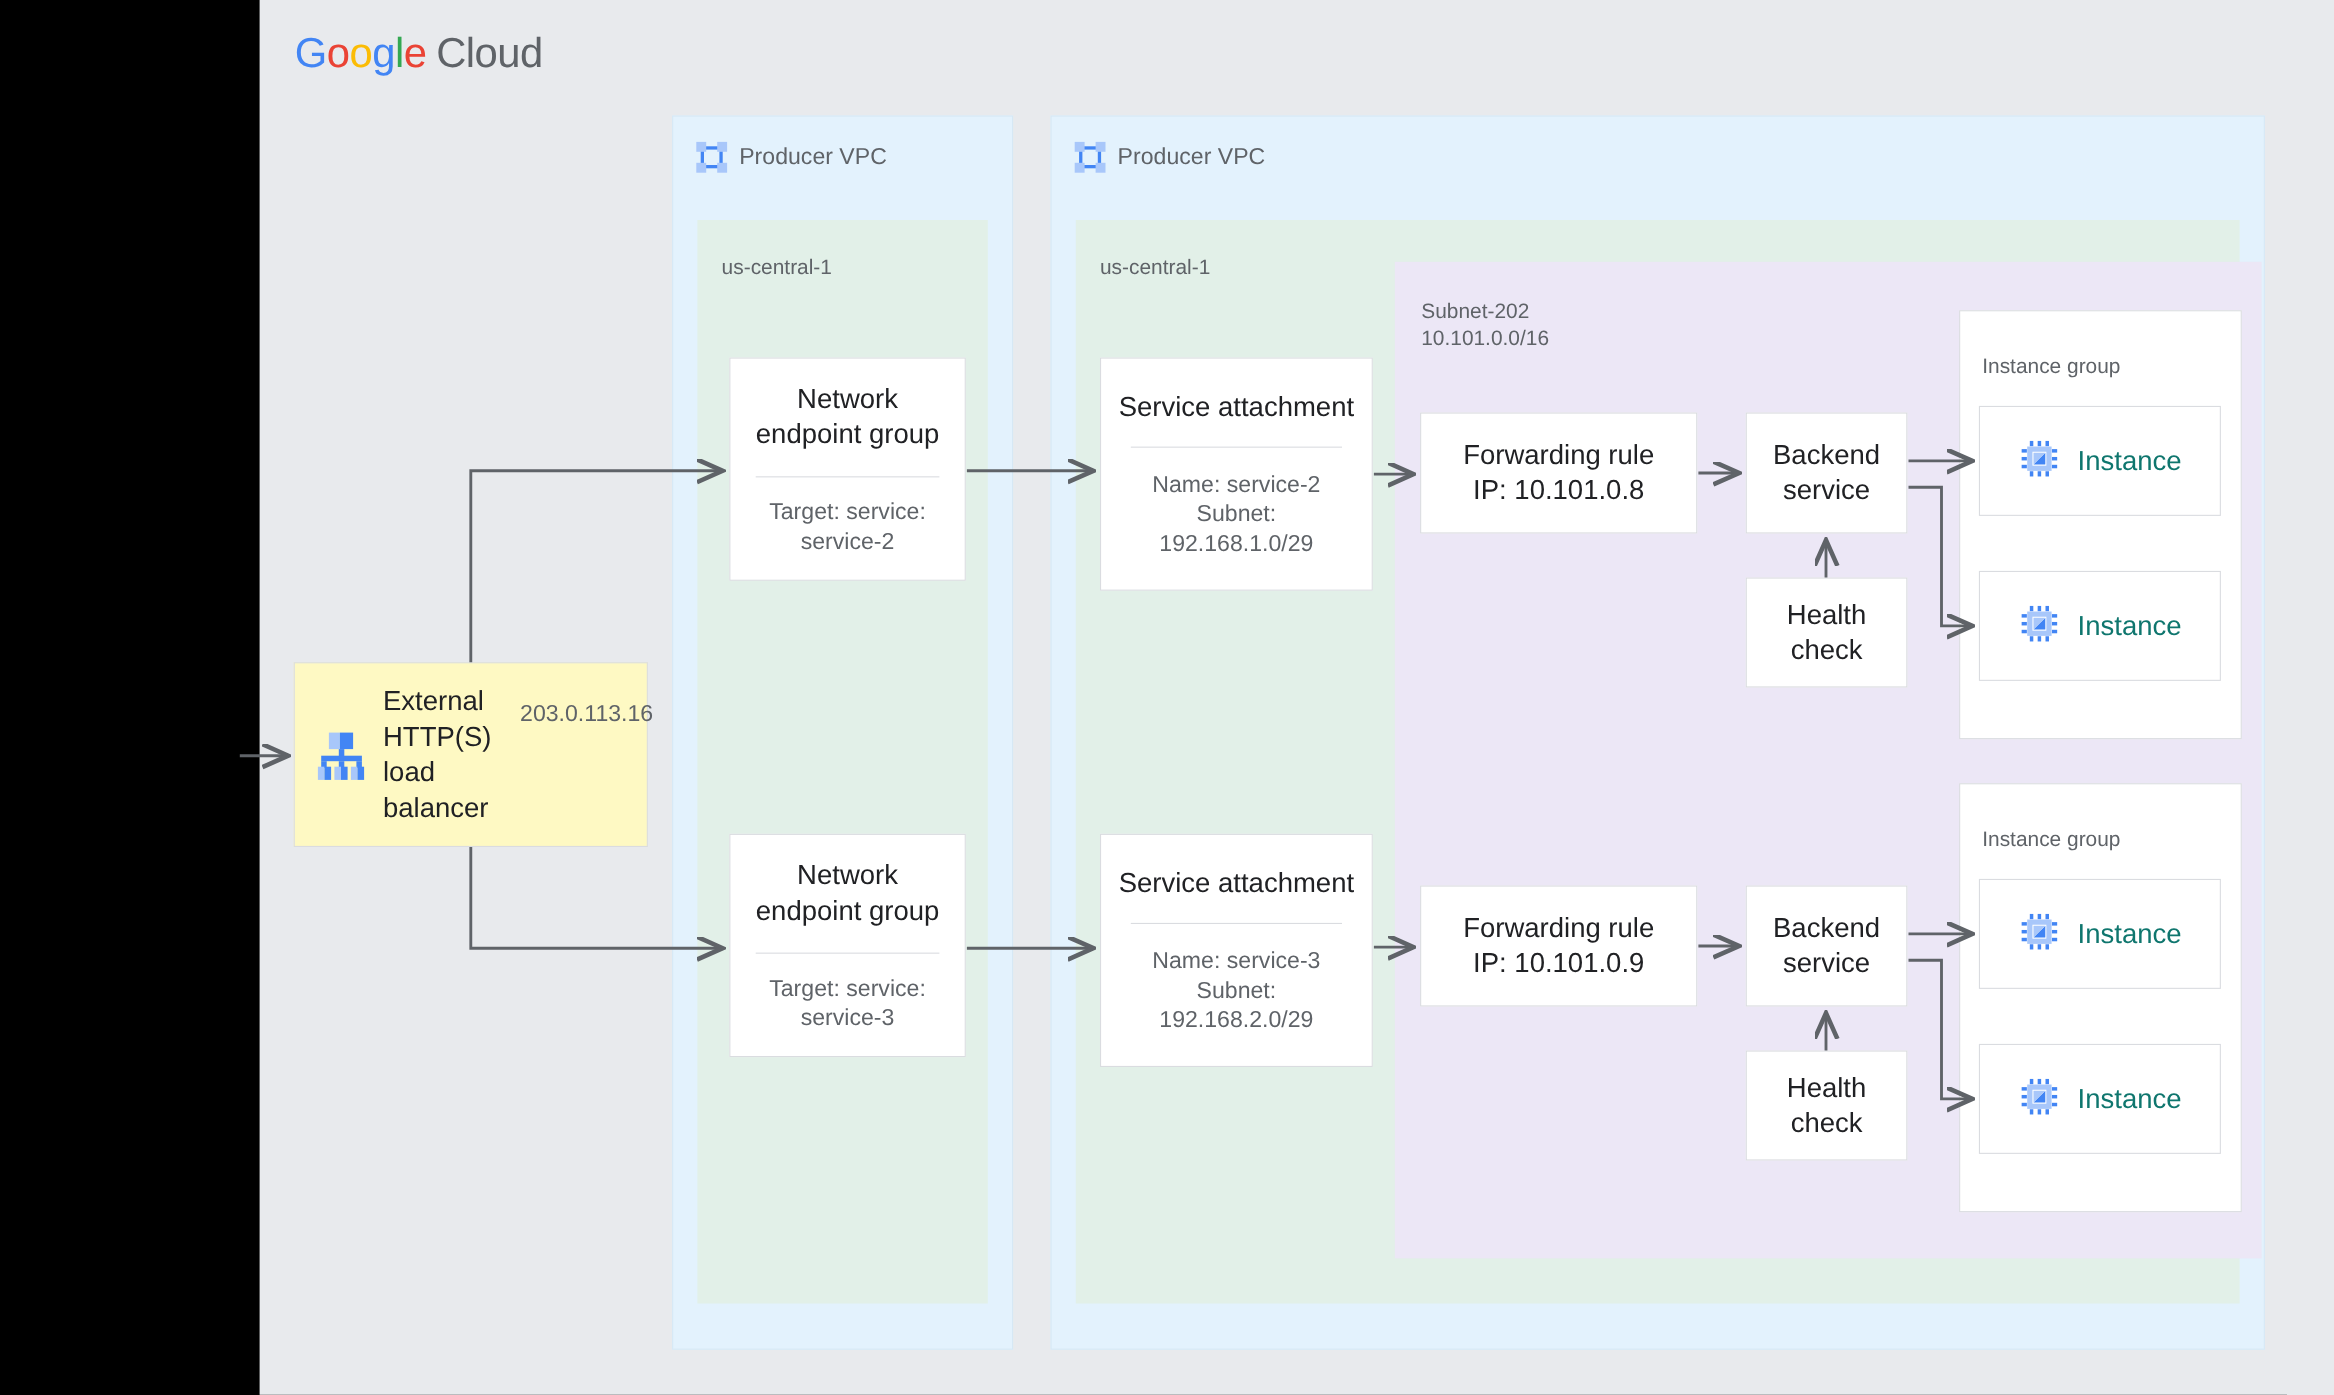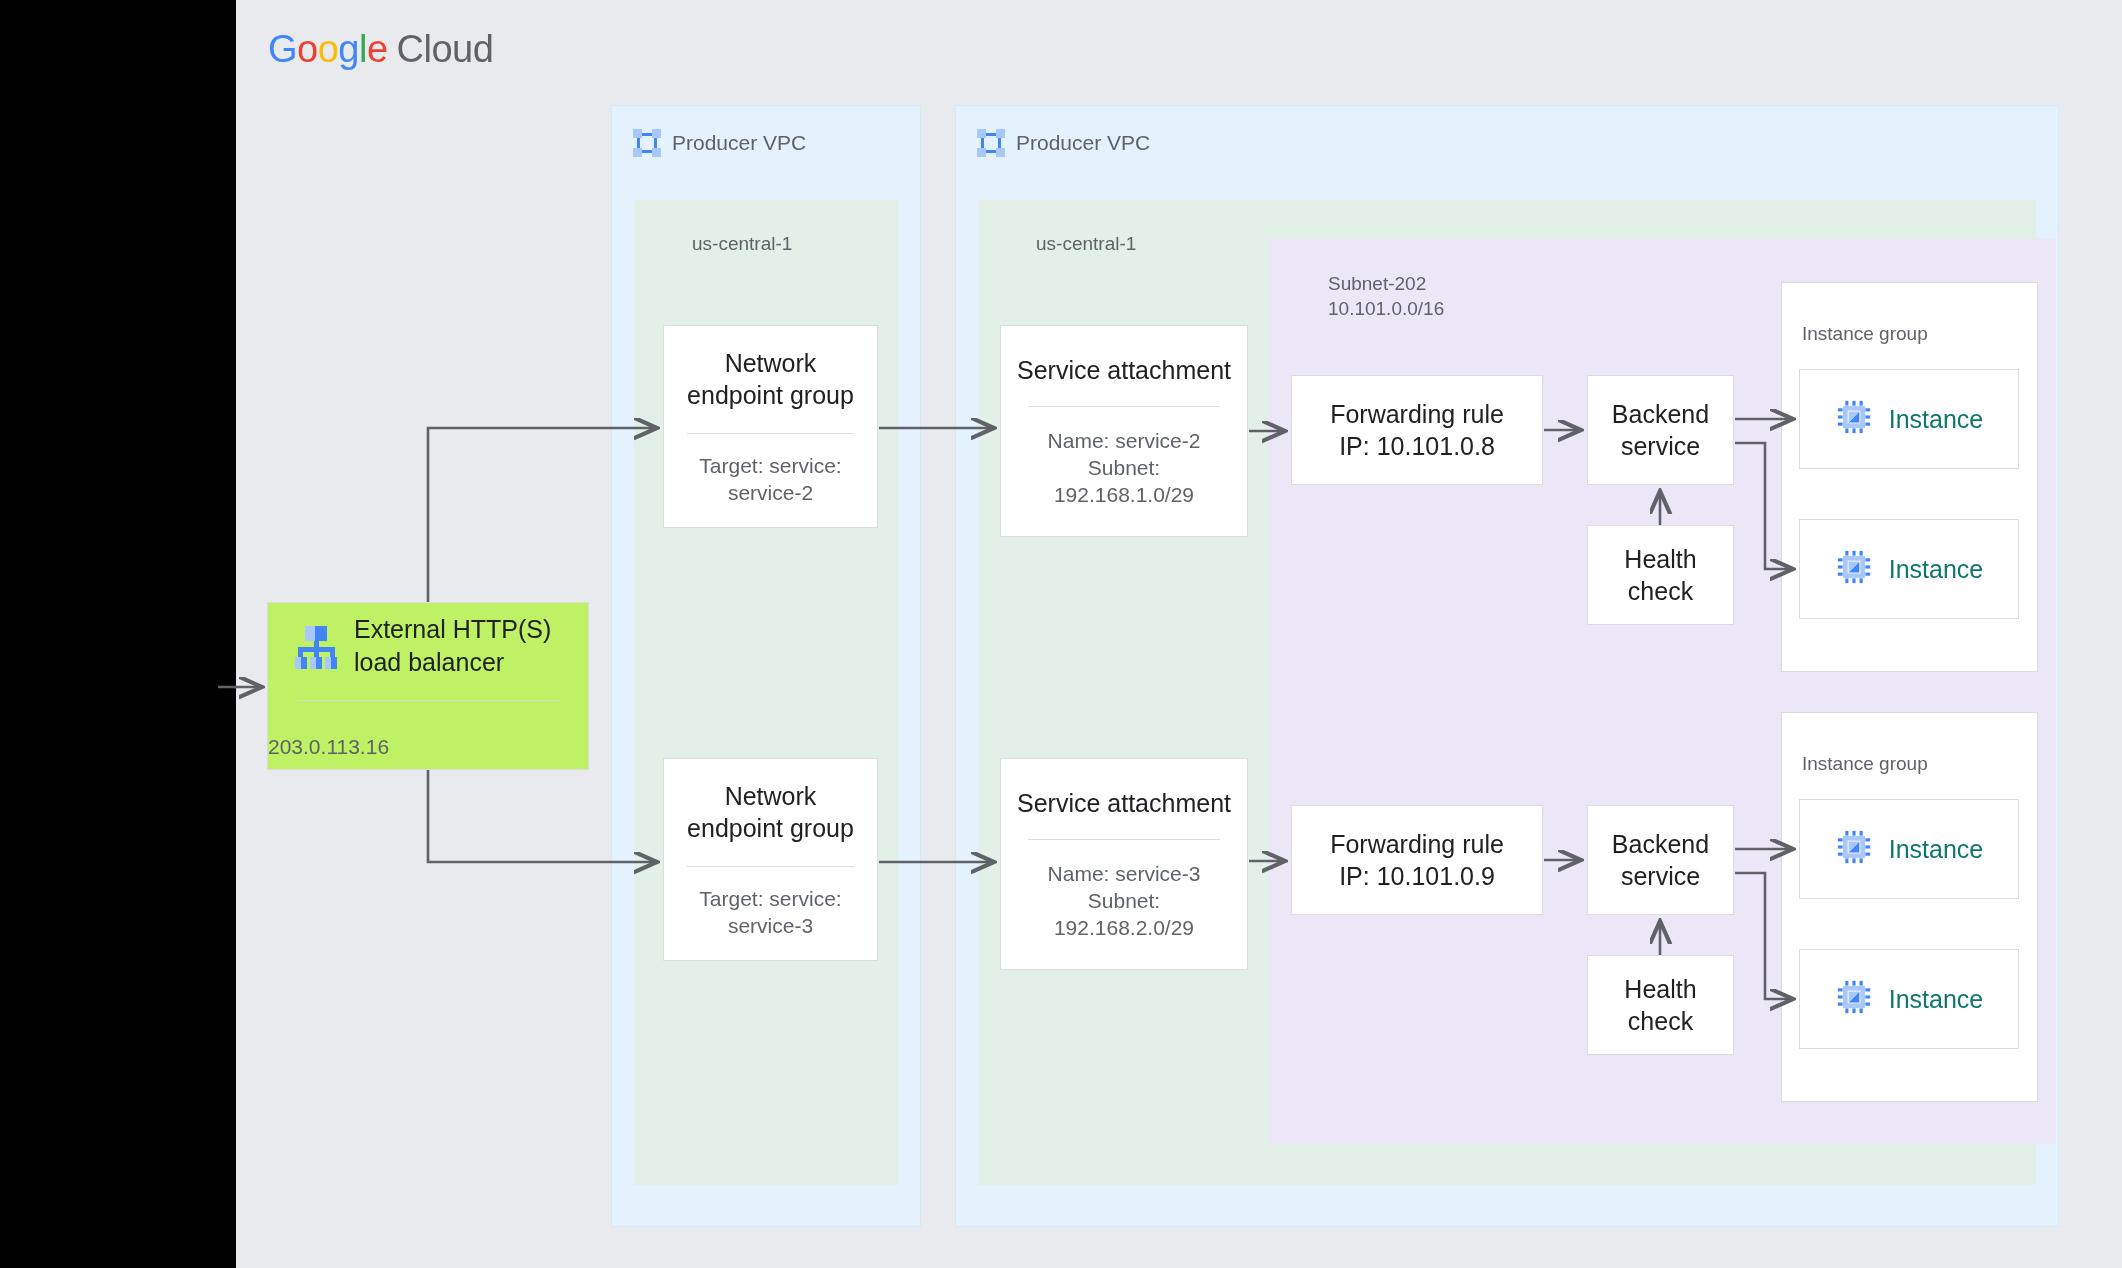--- a/index.html
+++ b/index.html
@@ -62,21 +62,20 @@
     position: absolute;
     background: #ece7f6;
     box-sizing: border-box;
   }
   .zone-label {
     position: absolute;
     color: #5f6368;
     font-size: 19px;
     white-space: nowrap;
     line-height: 1.3;
-    margin-left: 36px;
   }
   .vpc-title {
     position: absolute;
     display: flex;
     align-items: center;
     gap: 11px;
     color: #5f6368;
     font-size: 21px;
     white-space: nowrap;
   }
@@ -130,25 +129,25 @@
   }
   .divider {
     height: 1px;
     background: #dadce0;
     width: 78%;
   }
 
   
   .lb-card {
     position: absolute;
-    background: #bef264;
+    background: #fef9c3;
     border: 1px solid #dadce0;
     box-sizing: border-box;
     display: flex;
-    flex-direction: column;
+    flex-direction: row;
     justify-content: center;
   }
   .lb-head {
     display: flex;
     align-items: center;
     gap: 16px;
     padding: 0 26px;
   }
   .lb-head .txt {
     color: #202124;

